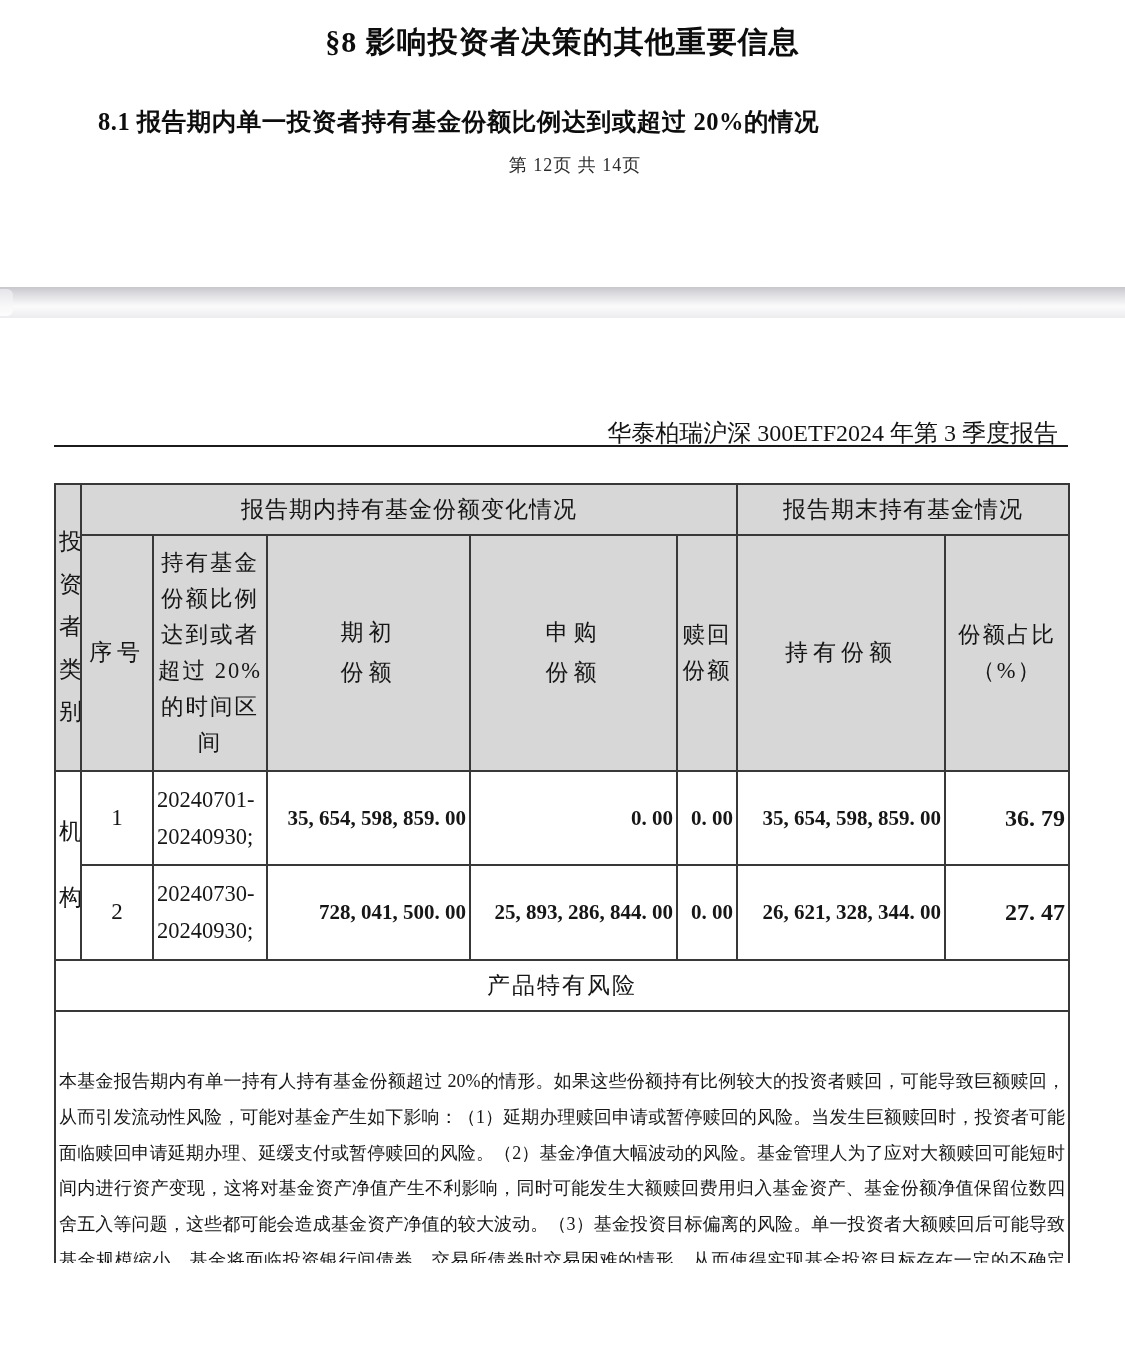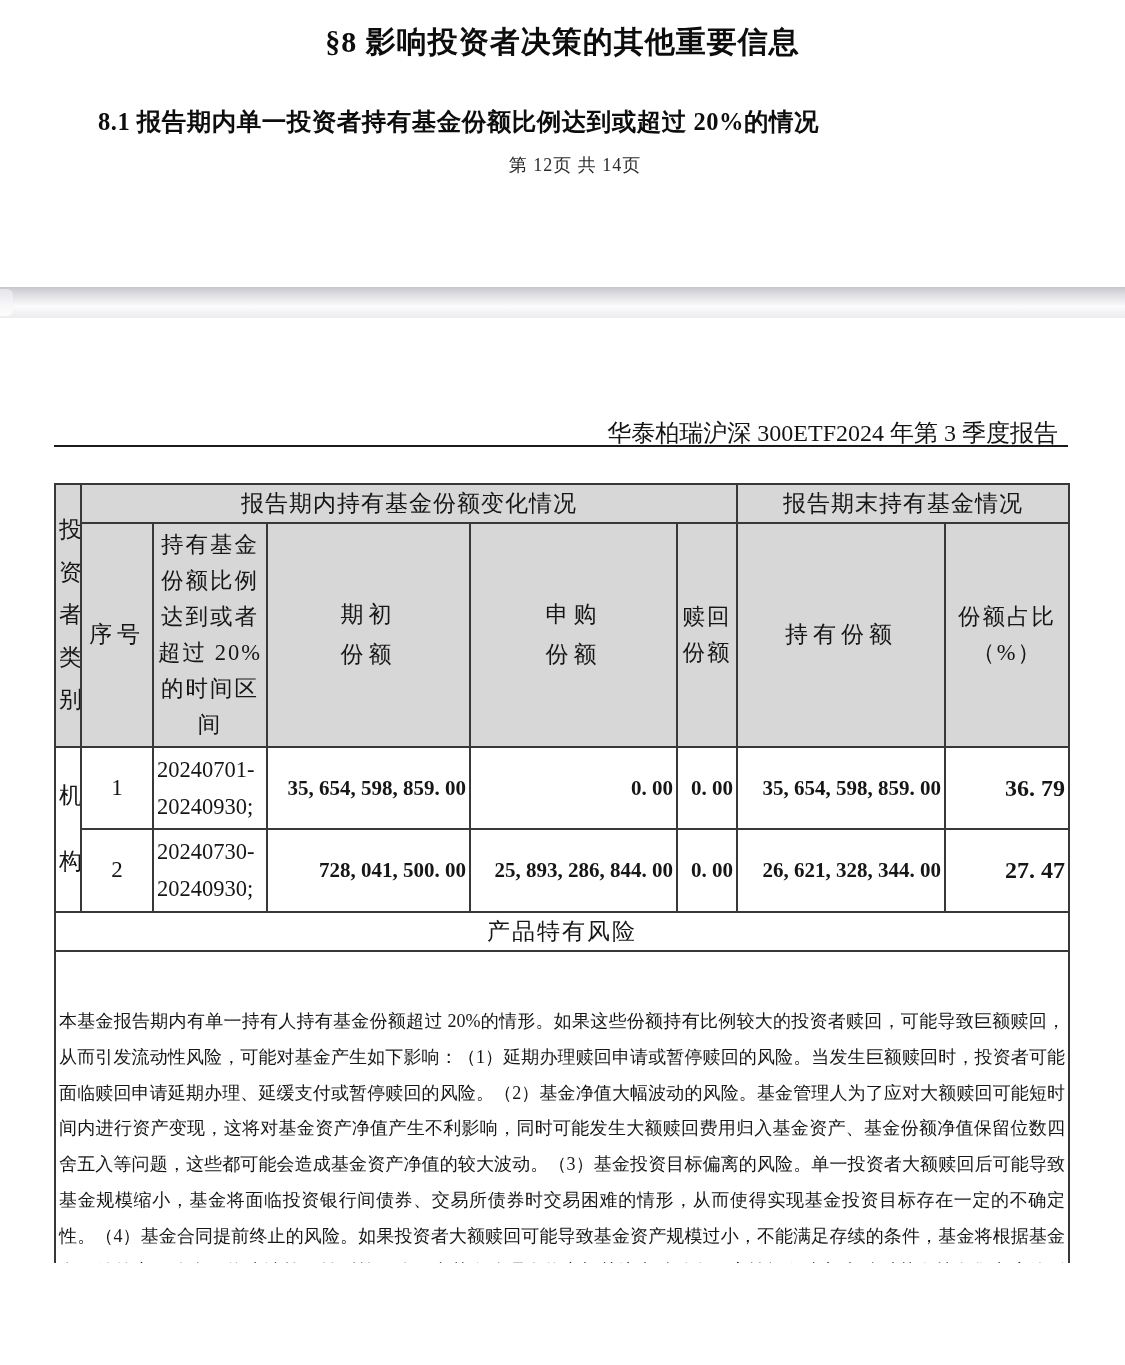--- a/index.html
+++ b/index.html
@@ -51,21 +51,21 @@
     position:absolute; top:445px; left:54px; width:1014px; height:0;
     border-top:2px solid #1b1b1b;
   }
   table.holders {
     position:absolute; top:483px; left:54px; width:1014px;
     border-collapse:collapse; table-layout:fixed;
     font-size:23px; color:#161616;
   }
   table.holders td {
     border:2px solid #383838;
-    padding:3px 3px;
+    padding:9px 3px;
     vertical-align:middle;
     overflow:hidden;
   }
   tr.h1row { height:35px; }
   tr.h2row { height:215px; }
   tr.r1 { height:77px; }
   tr.r2 { height:75px; }
   tr.riskhead { height:38px; }
   .hdr {
     background:#d7d7d7;

